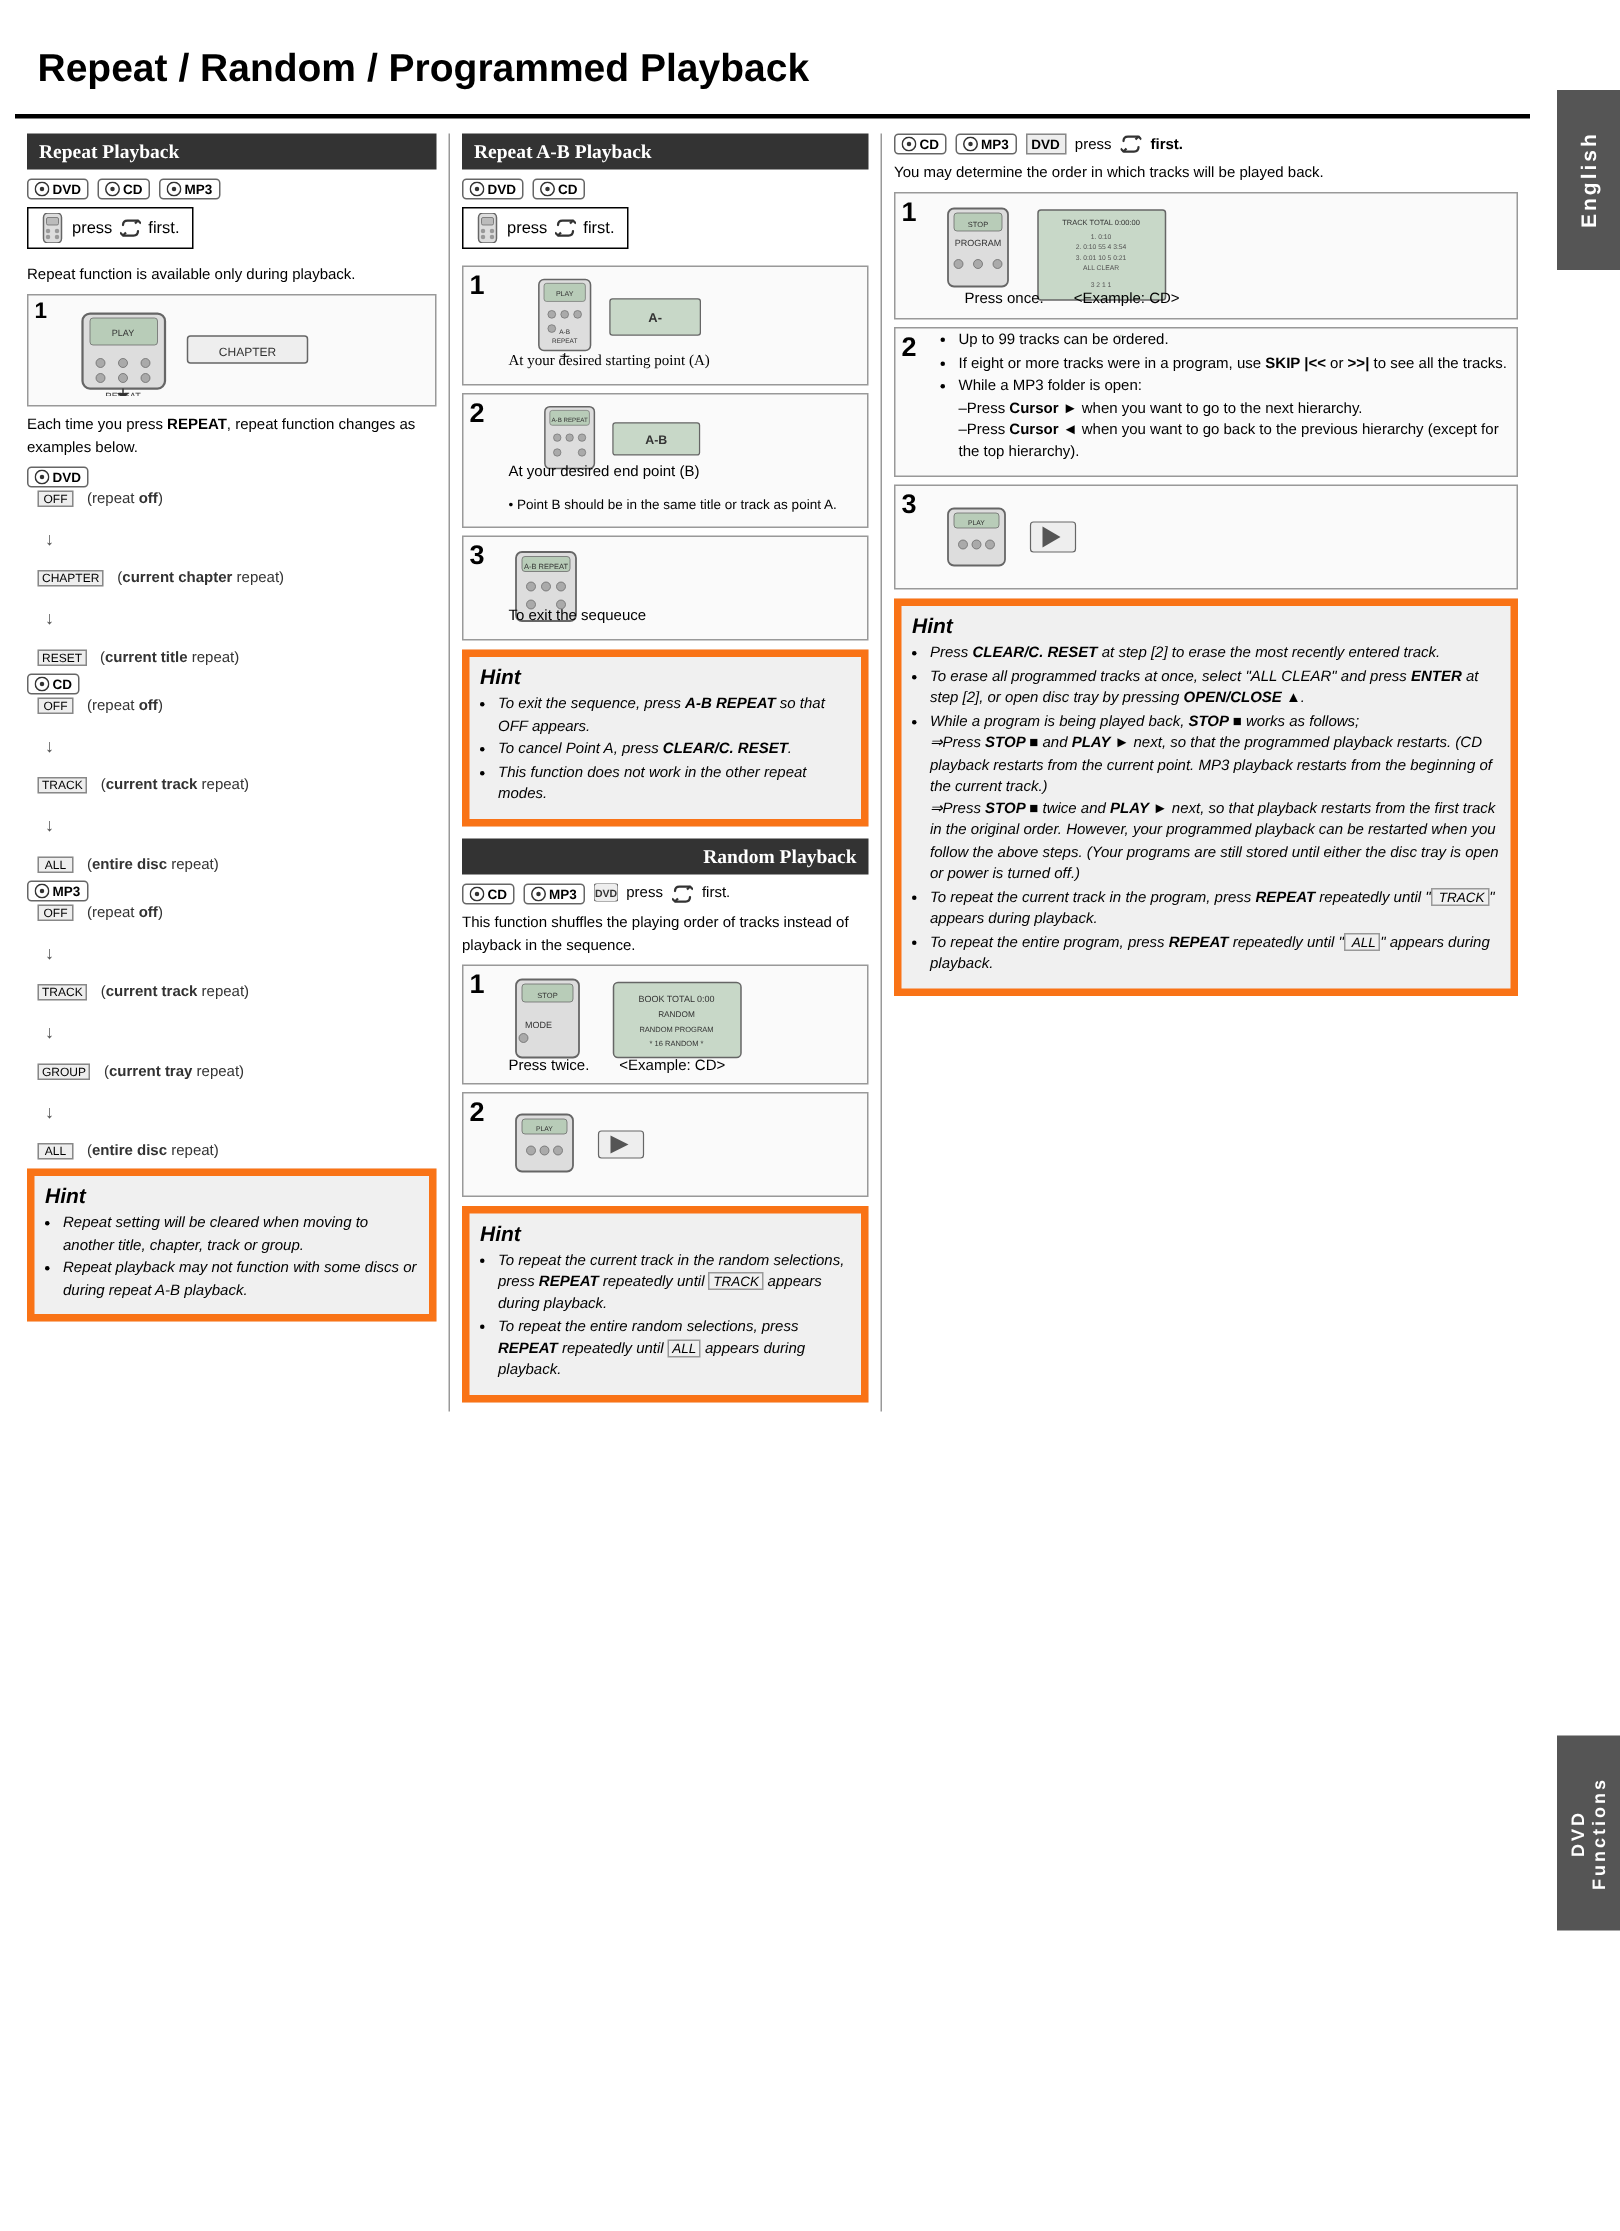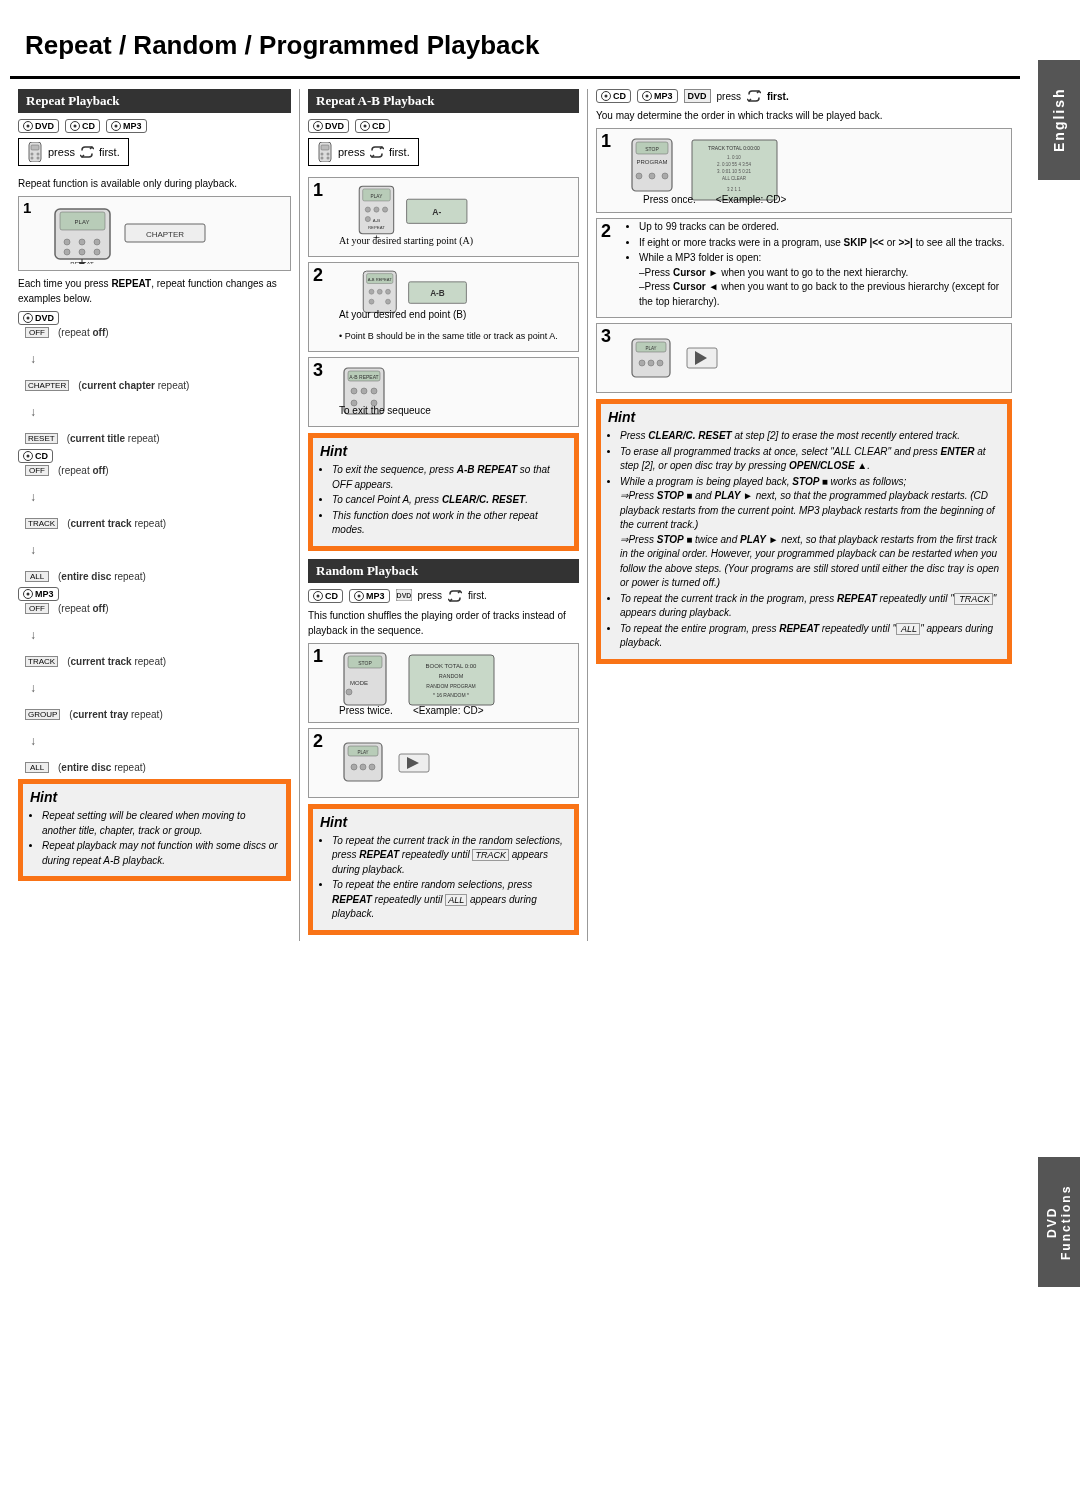--- a/index.html
+++ b/index.html
@@ -579,21 +579,21 @@
       <div class="hint-box">
         <div class="hint-title">Hint</div>
         <ul class="indent-list">
           <li>To exit the sequence, press <span class="bold">A-B REPEAT</span> so that OFF appears.</li>
           <li>To cancel Point A, press <span class="bold">CLEAR/C. RESET</span>.</li>
           <li>This function does not work in the other repeat modes.</li>
         </ul>
       </div>
 
       
-      <div class="section-header" style="margin-top:8px;">Random Playback</div>
+      <div class="section-header" style="margin-top:8px;text-align:right;">Random Playback</div>
 
       
       <div class="media-icons">
         <span class="media-badge cd">
           <svg width="10" height="10" viewBox="0 0 10 10">
               <circle cx="5" cy="5" r="4.5" fill="none" stroke="#333" stroke-width="1"></circle>
               <circle cx="5" cy="5" r="1.5" fill="#333"></circle>
             </svg>
           CD
         </span>

